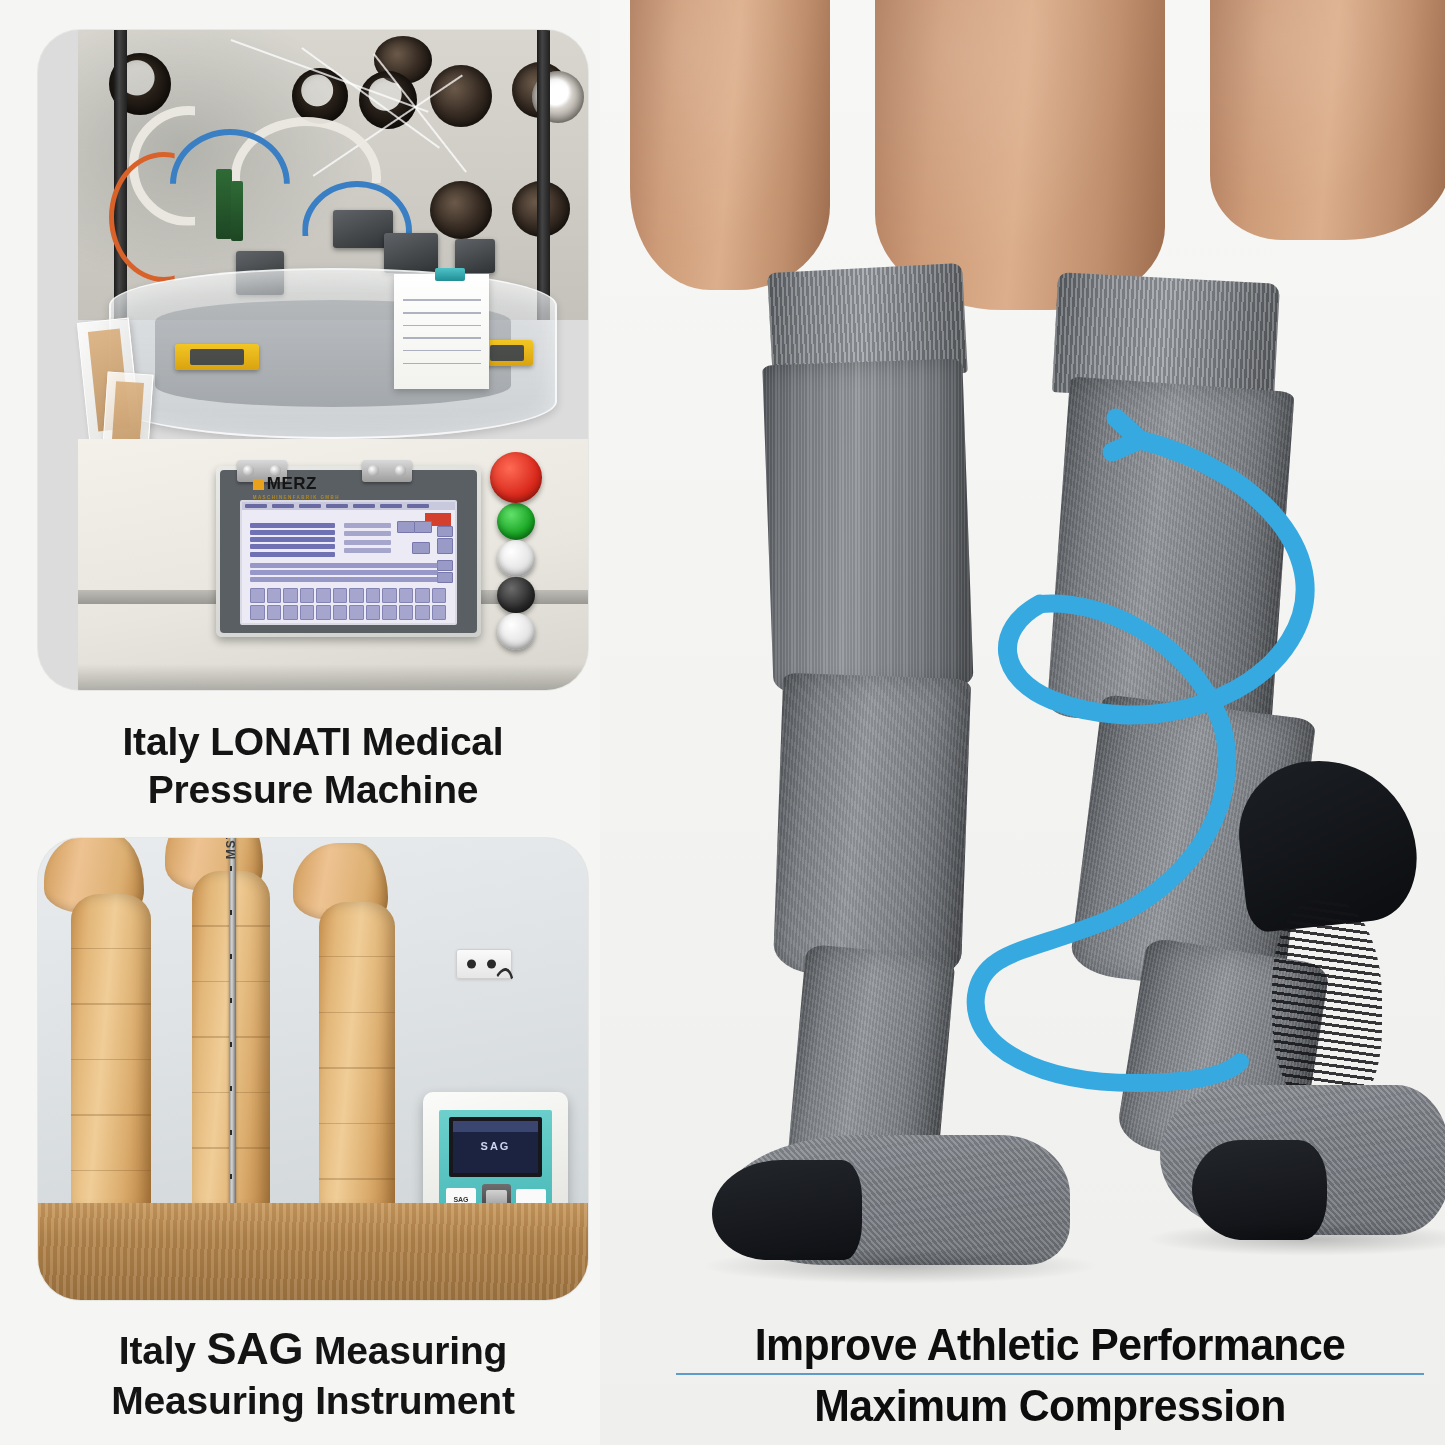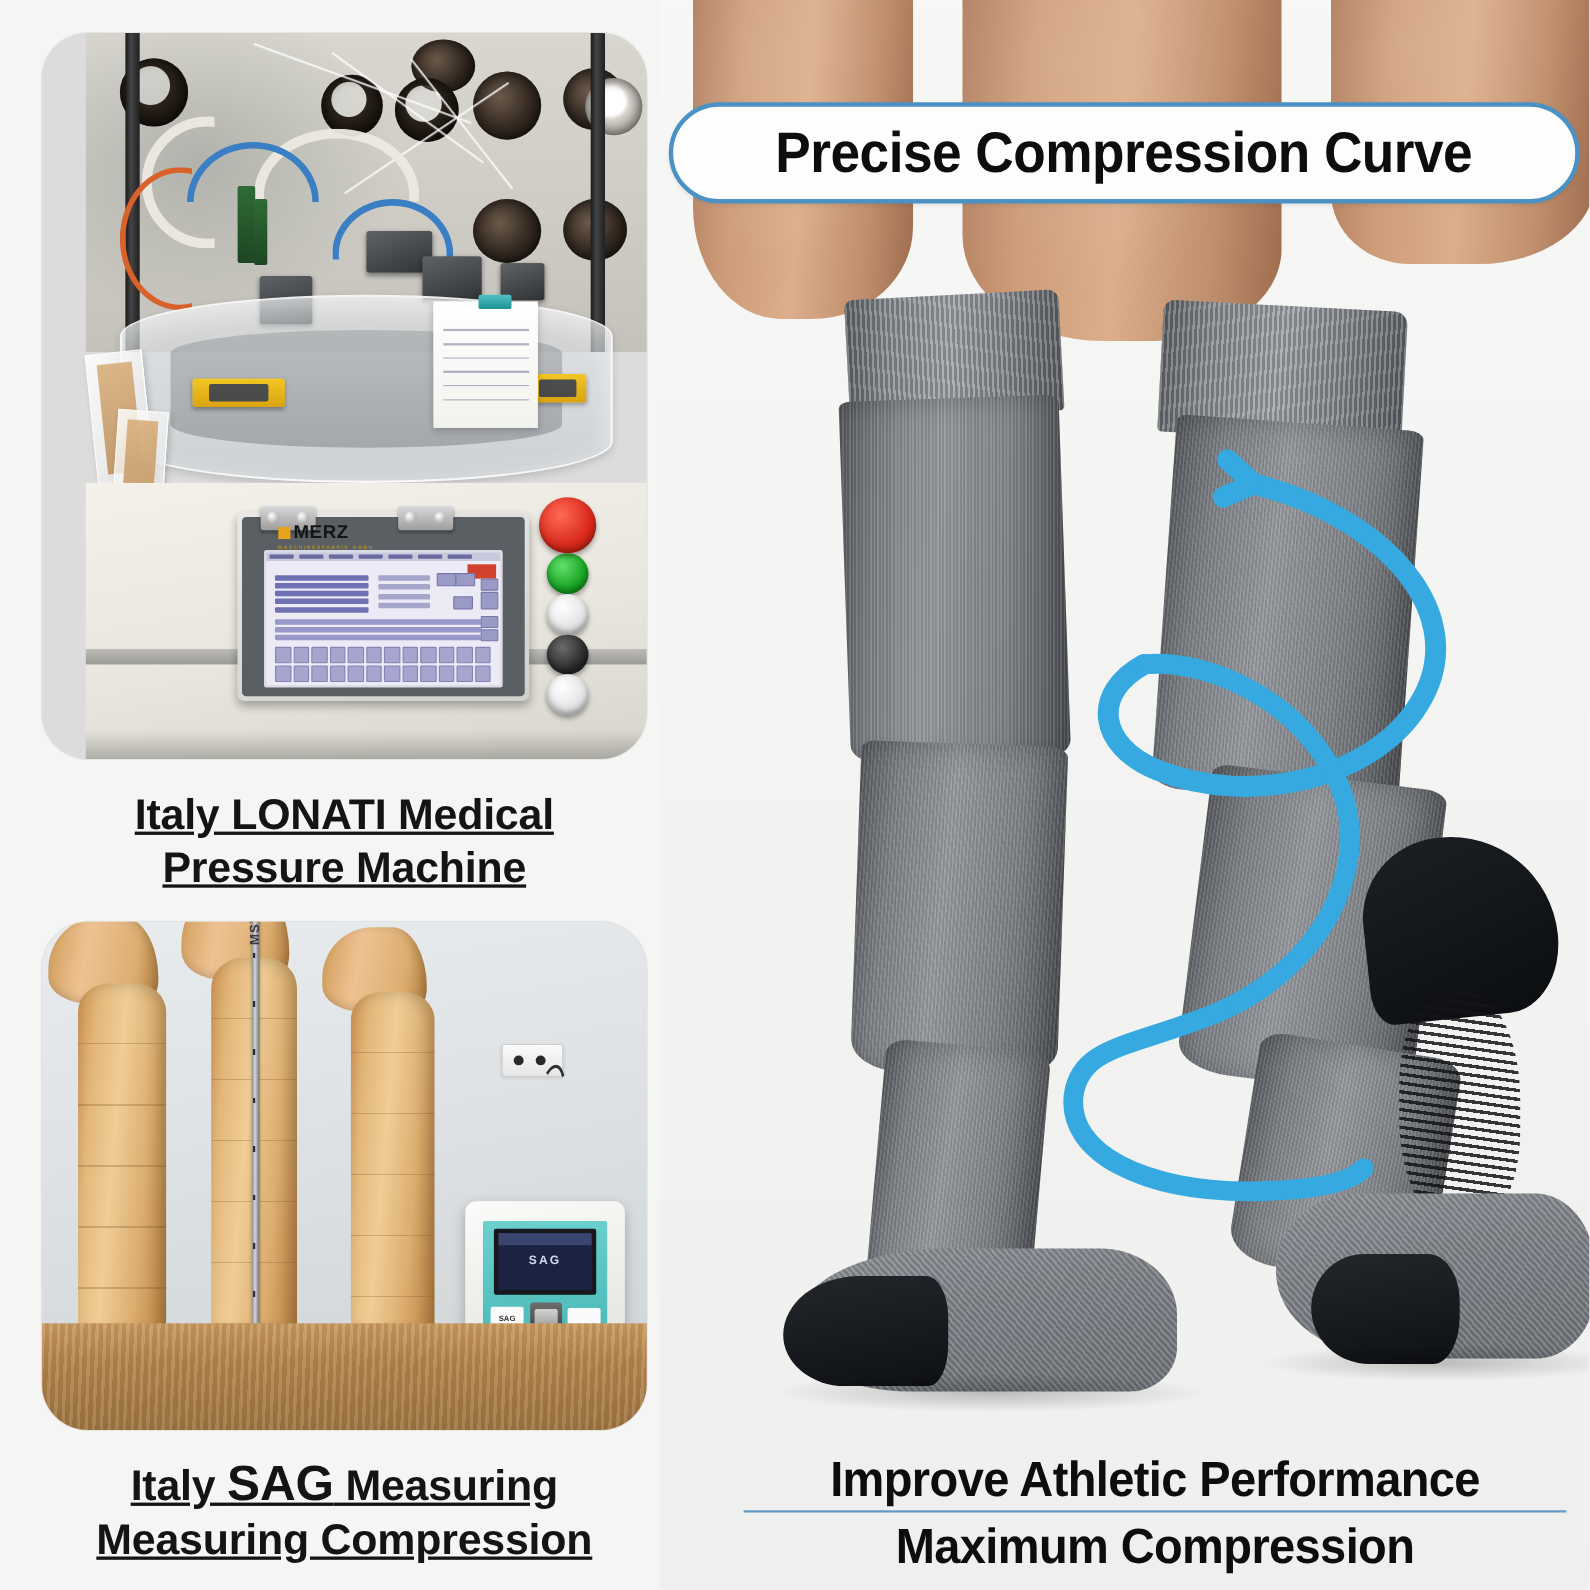--- a/index.html
+++ b/index.html
@@ -250,21 +250,20 @@
 
   
   .caption {
     position: absolute;
     text-align: center;
     font-family: "Liberation Sans", sans-serif;
     font-weight: 700;
     color: #141414;
     line-height: 1.22;
     letter-spacing: -.2px;
-    text-decoration: underline;
   }
   .cap-machine {
     left: 20px; top: 718px; width: 586px;
     font-size: 39px;
   }
   .cap-sag {
     left: 20px; top: 1322px; width: 586px;
     font-size: 39px;
   }
   .cap-sag .big {
@@ -695,21 +694,21 @@
           <div class="sag-slot"></div>
           <div class="sag-label2"></div>
         </div>
       </div>
 
       <div class="sag-table"></div>
     </div>
 
     <div class="caption cap-sag">
       <div><span>Italy </span><span class="big">SAG</span><span> Measuring</span></div>
-      <div>Measuring Compression</div>
+      <div>Measuring Instrument</div>
     </div>
   </div>
 
   <div class="right-col">
     <div class="rc-bg"></div>
 
     <div class="thigh" style="left:30px;top:-10px;width:200px;height:300px;border-radius:0 0 46% 40%/0 0 28% 34%;"></div>
 
     <div class="thigh" style="left:275px;top:-10px;width:290px;height:320px;border-radius:0 0 40% 44%/0 0 26% 30%;"></div>
     <div class="thigh" style="left:610px;top:-10px;width:240px;height:250px;border-radius:0 0 44% 30%/0 0 30% 26%;"></div>
@@ -748,23 +747,20 @@
                C 500 598, 590 640, 620 720
                C 646 792, 600 880, 508 920" fill="none" stroke="#36a9e1" stroke-width="18" stroke-linecap="round"></path>
 
       <path d="M 508 920
                C 430 952, 382 950, 376 996
                C 370 1048, 440 1084, 540 1083
                C 600 1082, 628 1074, 640 1062" fill="none" stroke="#36a9e1" stroke-width="18" stroke-linecap="round"></path>
     </svg>
   </div>
 
-  <div class="title-pill">
-    <div class="title-text">Precise Compression Curve</div>
-  </div>
 
   <div class="cap-athletic">
     <div class="ln">Improve Athletic Performance</div>
     <div class="cap-rule"></div>
     <div class="ln">Maximum Compression</div>
   </div>
 
 </div>
 
 </body></html>

